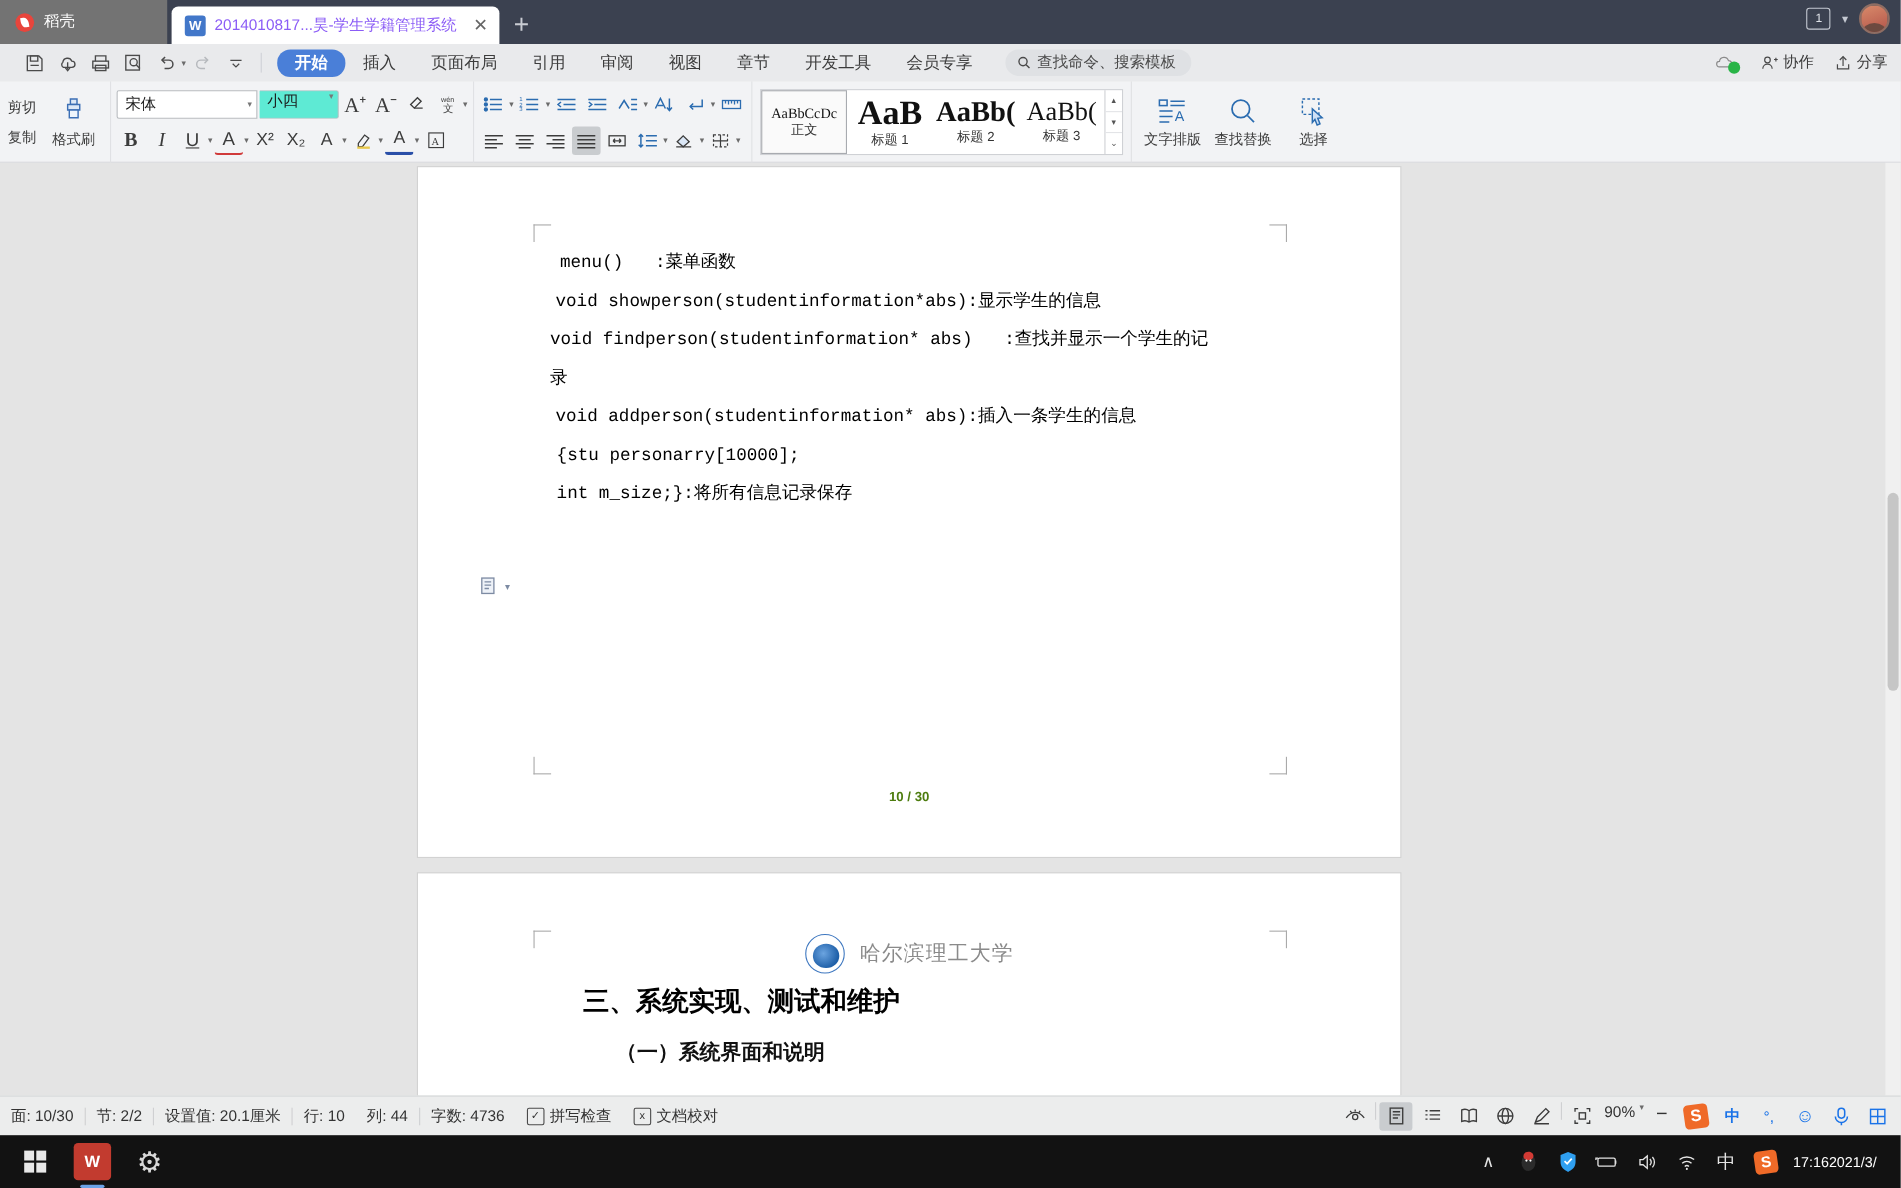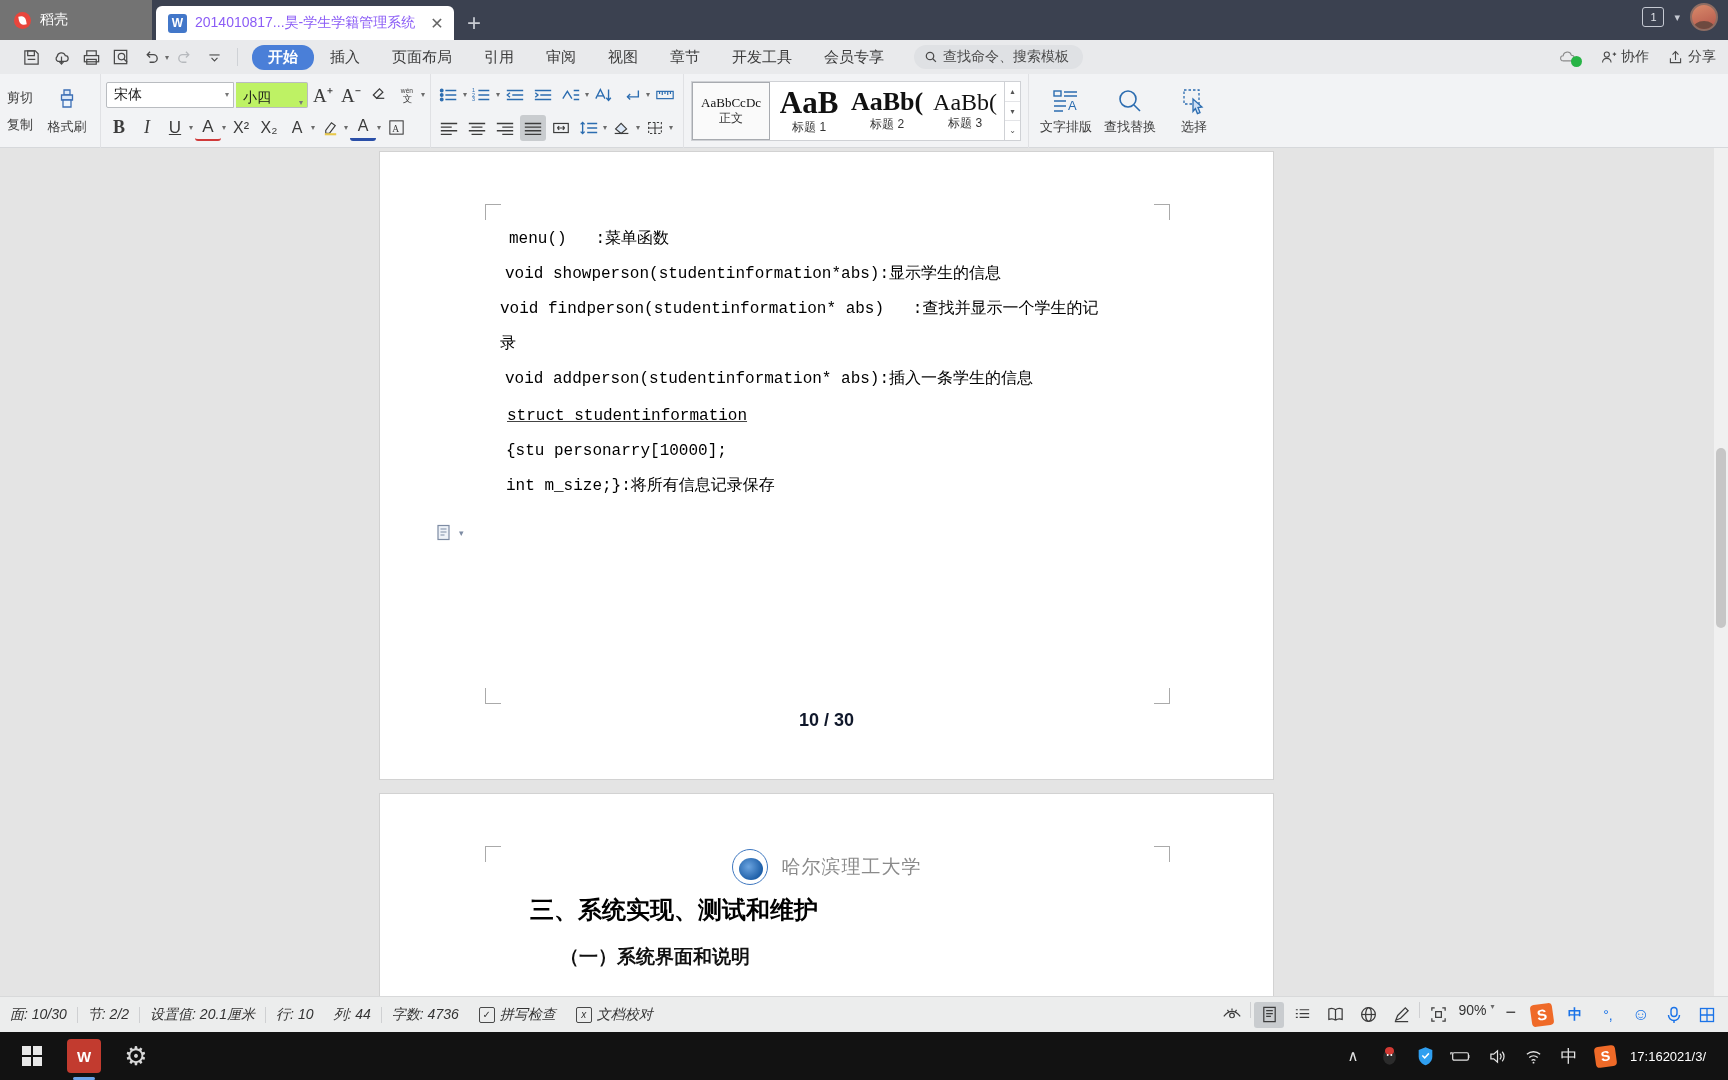--- a/index.html
+++ b/index.html
@@ -148,23 +148,23 @@
   }
   .ic.sel { background: #c9cccf; }
   .caret { font-size: 8px; color: #6b6b6b; margin-left: -1px; }
   .font-select {
     width: 128px; height: 26px; background: #fff;
     border: 1px solid #b9bcc0; border-radius: 2px 0 0 2px;
     display: flex; align-items: center; padding: 0 4px 0 7px;
     font-size: 14px; color: #1a1a1a;
   }
   .size-select {
-    width: 72px; height: 26px; background: #bef264;
+    width: 72px; height: 26px; background: #5eead4;
     border: 1px solid #b9bcc0; border-left: none; border-radius: 0 2px 2px 0;
-    display: flex; align-items: flex-end; padding: 0 4px 0 7px;
+    display: flex; align-items: flex-start; padding: 0 4px 0 7px;
     font-size: 14px; color: #1a1a1a;
   }
   .sel-caret { margin-left: auto; font-size: 8px; color: #777; }
 
   
   .style-gallery {
     display: flex; align-items: center; height: 60px;
     border: 1px solid #cfd1d5; background: #fff; margin: 6px 2px;
   }
   .style-item {
@@ -208,21 +208,21 @@
   .doc-body {
     position: absolute; left: 120px; top: 70px; right: 100px;
     font-family: "Liberation Serif", serif;
     font-size: 17px; color: #000; line-height: 35px;
   }
   .doc-line { white-space: pre; }
   .mono { font-family: "Liberation Mono", monospace; font-size: 16px; }
   .sq-b { text-decoration: underline; text-decoration-style: solid; text-decoration-color: #444; }
   .pagenum {
     position: absolute; bottom: 48px; left: 0; width: 100%;
-    text-align: center; font-size: 18px; color: #0f172a;
+    text-align: center; font-size: 12px; color: #4d7c0f;
     font-family: "Liberation Sans", sans-serif; font-weight: 600;
   }
   .doc-handle {
     position: absolute; left: 435px; top: 375px;
     display: flex; align-items: center; gap: 4px;
     color: #7d8ba3;
   }
   .hdr-logo-row {
     position: absolute; top: 55px; left: 0; width: 100%;
     display: flex; align-items: center; justify-content: center; gap: 14px;
@@ -257,21 +257,21 @@
   .vthumb { position: absolute; top: 300px; left: 2px; width: 10px; height: 180px; background: #c6c6c6; border-radius: 5px; }
 
   
   .statusbar {
     position: absolute; bottom: 48px; left: 0;
     width: 1728px; height: 36px;
     background: #eceded; border-top: 1px solid #d8d9da;
     display: flex; align-items: center;
     font-size: 14px; color: #333; padding-left: 0px;
   }
-  .sb-item { padding: 0 10px; white-space: nowrap; display: flex; align-items: center; gap: 5px; font-style: italic; }
+  .sb-item { padding: 0 10px; white-space: nowrap; display: flex; align-items: center; gap: 5px; }
   .sb-sep { width: 1px; height: 16px; background: #cfd0d2; }
   .chk-icon {
     width: 16px; height: 16px; border: 1.4px solid #4a4a4a; border-radius: 2px;
     display: flex; align-items: center; justify-content: center;
     font-size: 10px; color: #333;
   }
   .sb-right { margin-left: auto; display: flex; align-items: flex-start; gap: 3px; padding-right: 6px; }
   .sb-ic {
     width: 30px; height: 26px; display: flex; align-items: center;
     justify-content: center; color: #3c3c3c; border-radius: 3px;
@@ -674,21 +674,20 @@
     <div class="corner c-tr" style="right:103px;top:52px;"></div>
     <div class="corner c-bl" style="left:105px;bottom:75px;"></div>
     <div class="corner c-br" style="right:103px;bottom:75px;"></div>
 
     <div class="doc-body">
       <div class="doc-line mono" style="padding-left:9px;">menu()   :菜单函数</div>
       <div class="doc-line mono" style="padding-left:5px;">void showperson(studentinformation*abs):显示学生的信息</div>
       <div class="doc-line mono">void findperson(studentinformation* abs)   :查找并显示一个学生的记</div>
       <div class="doc-line mono">录</div>
       <div class="doc-line mono" style="padding-left:5px;">void addperson(studentinformation* abs):插入一条学生的信息</div>
-      <div class="doc-line mono sq-b" style="padding-left:7px;display:inline-block;">struct studentinformation</div>
       <div class="doc-line mono" style="padding-left:6px;">{stu personarry[10000];</div>
       <div class="doc-line mono" style="padding-left:6px;">int m_size;}:将所有信息记录保存</div>
     </div>
 
     <div class="pagenum">10 / 30</div>
   </div>
 
   <div class="doc-handle">
     <svg class="svgicon" width="20" height="20" viewBox="0 0 20 20" fill="none" stroke="#7d8ba3" stroke-width="1.2">
       <rect x="3" y="2.5" width="11" height="14" fill="#eef2f8"></rect>

